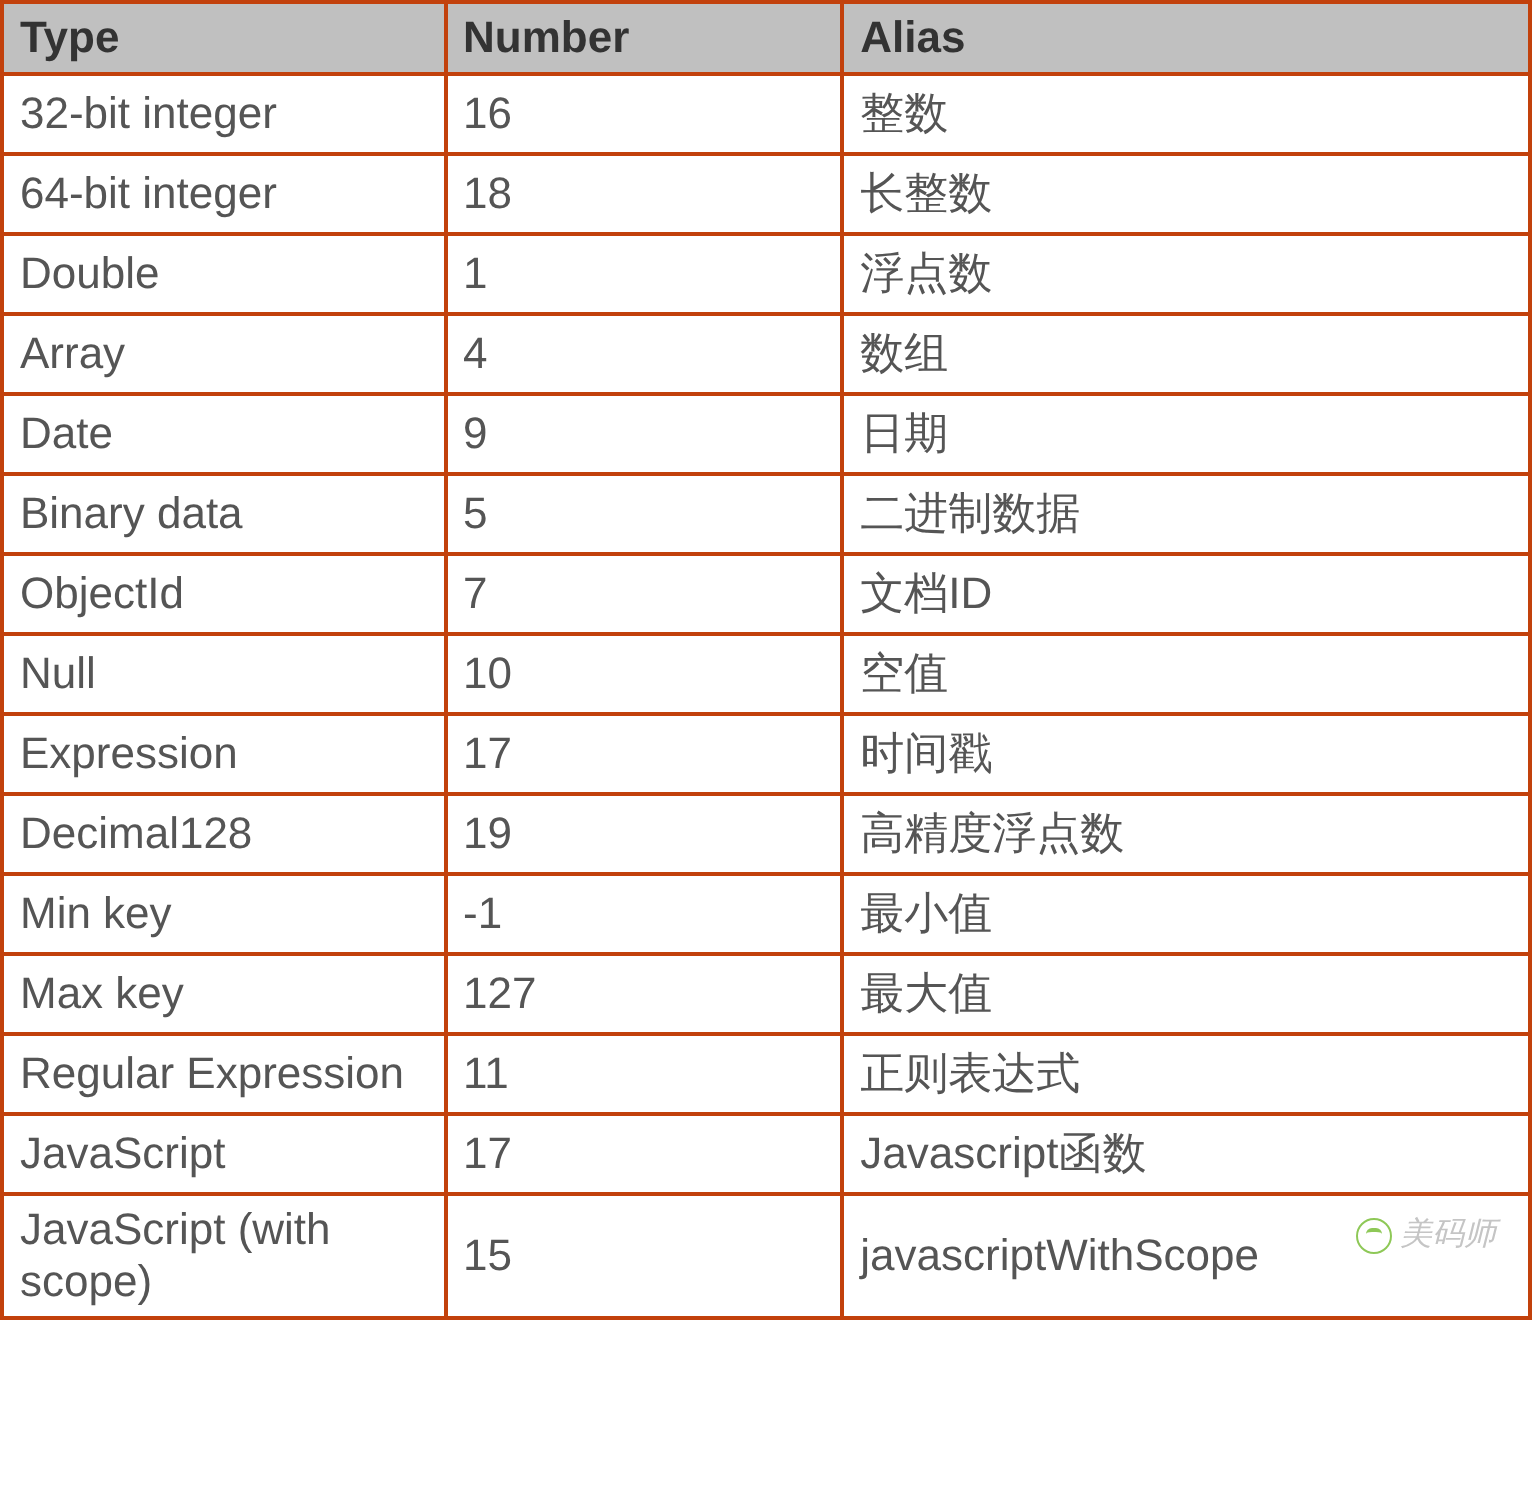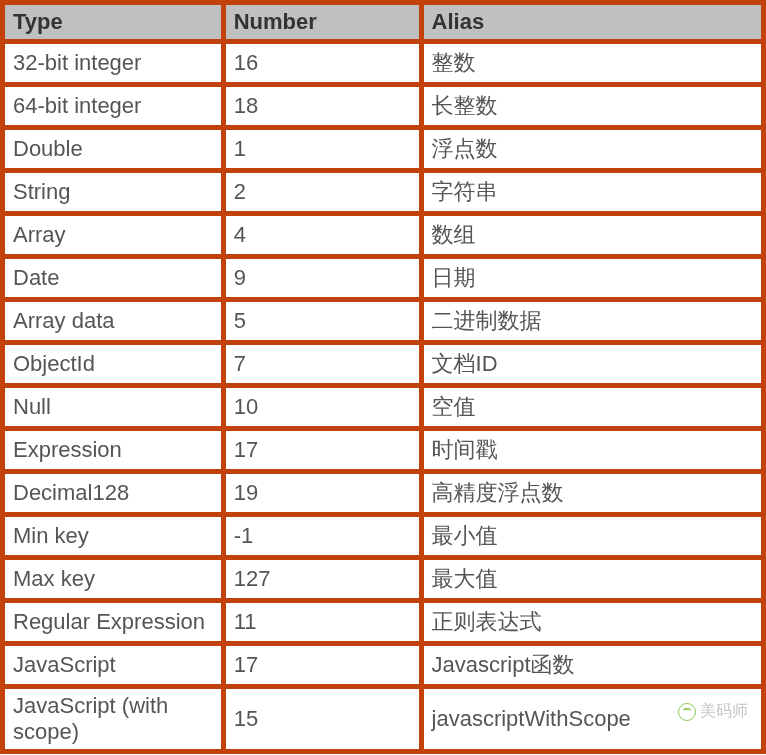--- a/index.html
+++ b/index.html
@@ -11,21 +11,21 @@
       font-family: Arial, "Microsoft YaHei", sans-serif;
       background: #fff;
       width: 766px;
     }
     table {
       border-collapse: collapse;
       width: 100%;
       table-layout: fixed;
     }
     th, td {
-      border: 5px solid #c2410c;
+      border: 2px solid #c2410c;
       padding: 4px 8px;
       text-align: left;
       font-size: 22px;
       color: #555;
       vertical-align: middle;
     }
     th {
       background-color: #c0c0c0;
       font-weight: bold;
       color: #333;
@@ -36,20 +36,21 @@
     .watermark {
       position: absolute;
       right: 18px;
       bottom: 32px;
       font-size: 16px;
       color: #bbb;
       opacity: 0.85;
       display: flex;
       align-items: center;
       pointer-events: none;
+      font-style: italic;
     }
     .watermark-icon {
       width: 18px;
       height: 18px;
       border: 1.5px solid #7bbf3a;
       border-radius: 50%;
       margin-right: 4px;
       display: inline-flex;
       align-items: center;
       justify-content: center;
@@ -93,36 +94,31 @@
           <td>64-bit integer</td>
           <td>18</td>
           <td>长整数</td>
         </tr>
         <tr>
           <td>Double</td>
           <td>1</td>
           <td>浮点数</td>
         </tr>
         <tr>
-          <td>String</td>
-          <td>2</td>
-          <td>字符串</td>
-        </tr>
-        <tr>
           <td>Array</td>
           <td>4</td>
           <td>数组</td>
         </tr>
         <tr>
           <td>Date</td>
           <td>9</td>
           <td>日期</td>
         </tr>
         <tr>
-          <td>Array data</td>
+          <td>Binary data</td>
           <td>5</td>
           <td>二进制数据</td>
         </tr>
         <tr>
           <td>ObjectId</td>
           <td>7</td>
           <td>文档ID</td>
         </tr>
         <tr>
           <td>Null</td>

